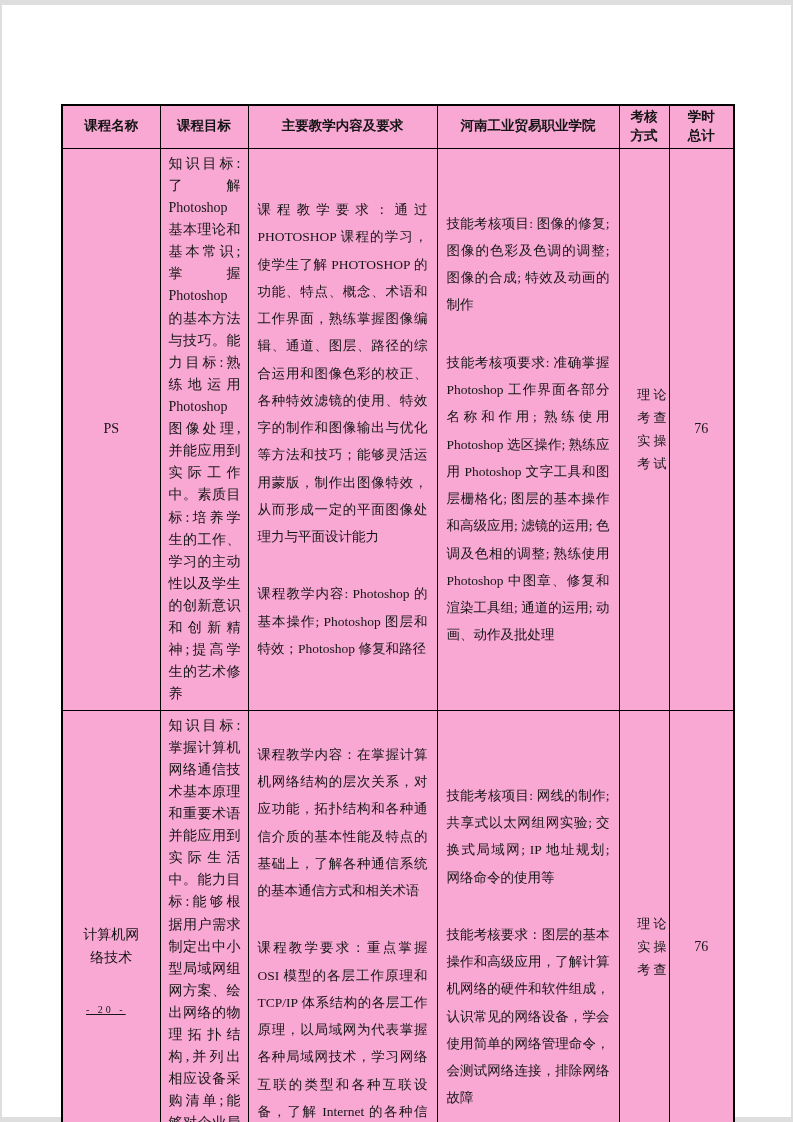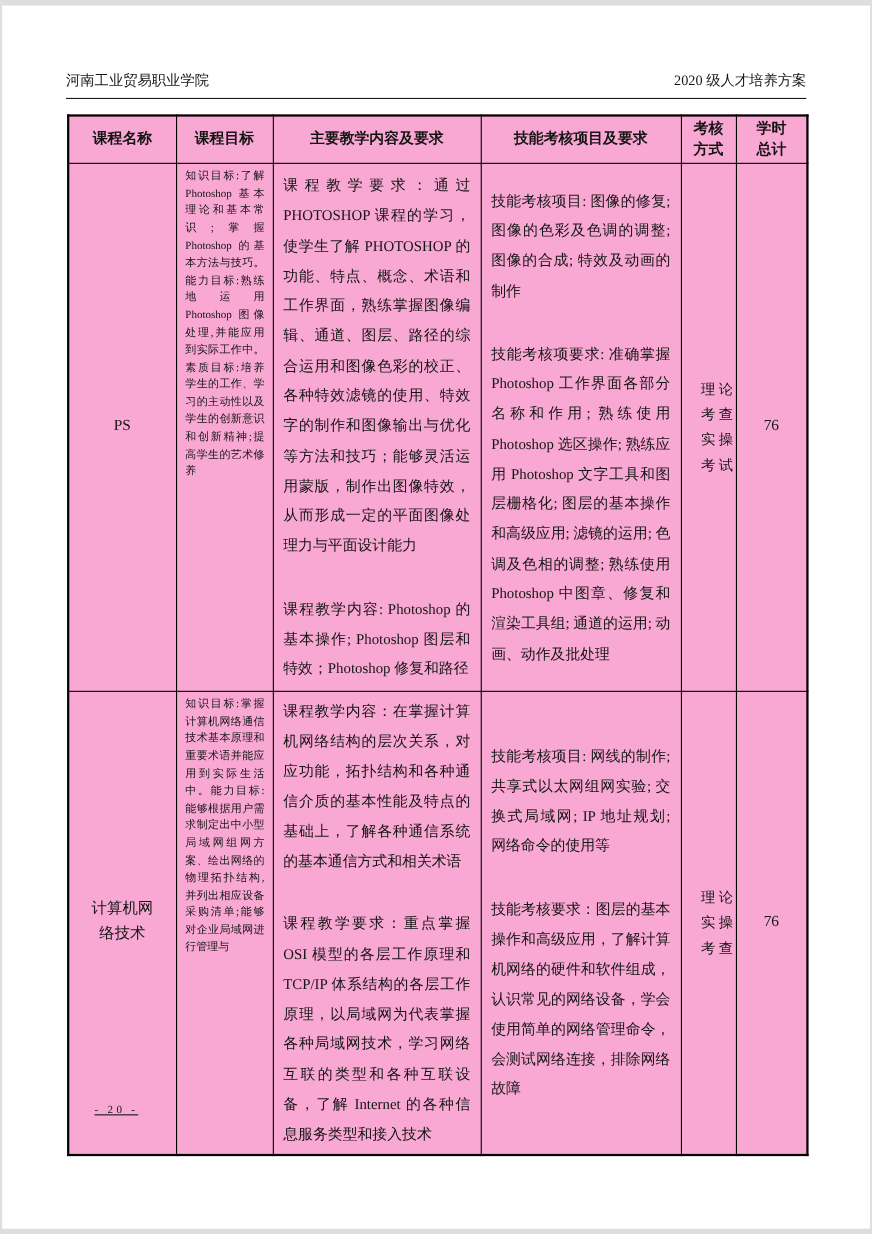--- a/index.html
+++ b/index.html
@@ -34,21 +34,21 @@
 
   th.col-head {
     font-size:13.5px; font-weight:bold; text-align:center; vertical-align:middle;
     white-space:pre-line; line-height:1.4; padding:2px;
   }
 
   td.cell-name { text-align:center; vertical-align:middle; font-size:14px; padding:2px; }
   td.cell-name .name-block { display:inline-block; text-align:center; white-space:pre-line; line-height:1.6; }
 
   td.cell-objective {
-    vertical-align:top; text-align:justify; font-size:10px; line-height:1.58;
+    vertical-align:top; text-align:justify; font-size:14px; line-height:1.58;
     padding:4px 7px 4px 8px; overflow-wrap:break-word;
   }
   td.cell-content, td.cell-skill {
     vertical-align:middle; text-align:justify; font-size:13.5px; line-height:2.02;
     padding:4px 9px; overflow-wrap:break-word;
   }
   td.cell-content p, td.cell-skill p { text-align:justify; }
   td.cell-content p + p, td.cell-skill p + p { margin-top:30px; }
 
   td.cell-method {
@@ -61,40 +61,36 @@
 </style>
 </head>
 <body>
 
 <div class="page">
   <div class="scan-edge top"></div>
   <div class="scan-edge bottom"></div>
   <div class="scan-edge left"></div>
   <div class="scan-edge right"></div>
 
-  <div class="page-header">
-    <span>河南工业贸易职业学院</span>
-    <span>2020 级人才培养方案</span>
-  </div>
 
   <table class="doc-table">
     <colgroup>
       <col style="width:98px">
       <col style="width:88px">
       <col style="width:189px">
       <col style="width:182px">
       <col style="width:50px">
       <col style="width:65px">
     </colgroup>
     <thead>
       <tr>
         <th class="col-head">课程名称</th>
         <th class="col-head">课程目标</th>
         <th class="col-head">主要教学内容及要求</th>
-        <th class="col-head">技能考核项目及要求</th>
+        <th class="col-head">河南工业贸易职业学院</th>
         <th class="col-head">考核
 方式</th>
         <th class="col-head">学时
 总计</th>
       </tr>
     </thead>
     <tbody>
       <tr class="row-ps">
         <td class="cell-name">
           <span class="name-block">PS</span>

